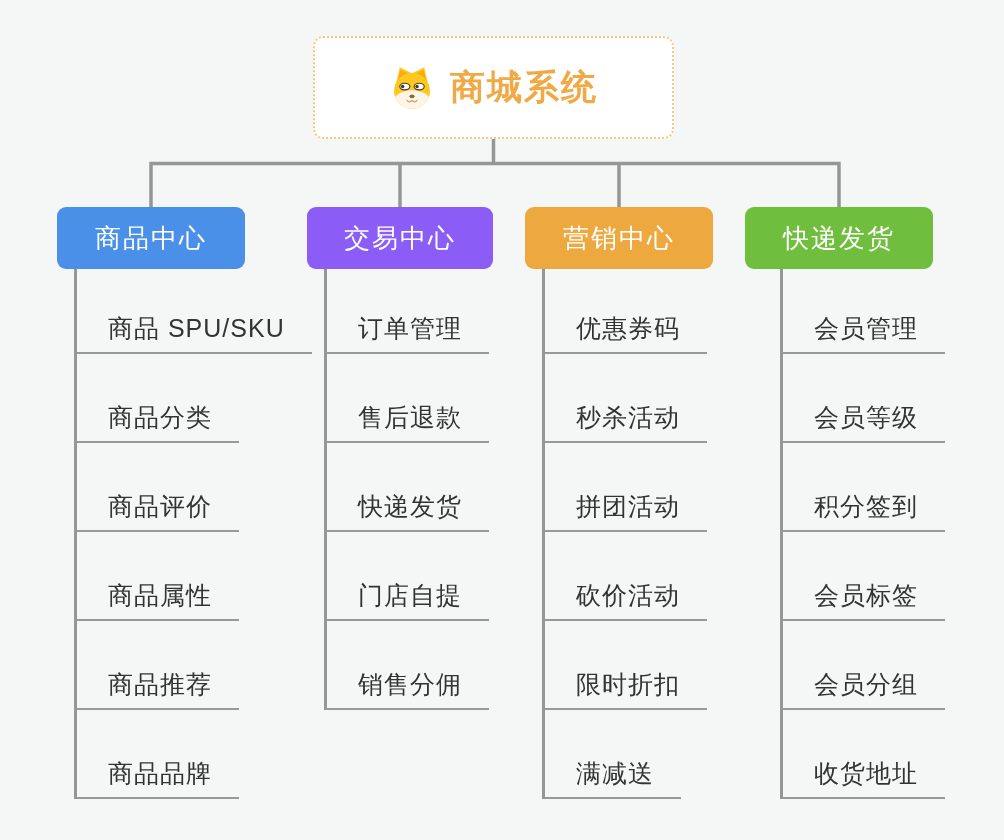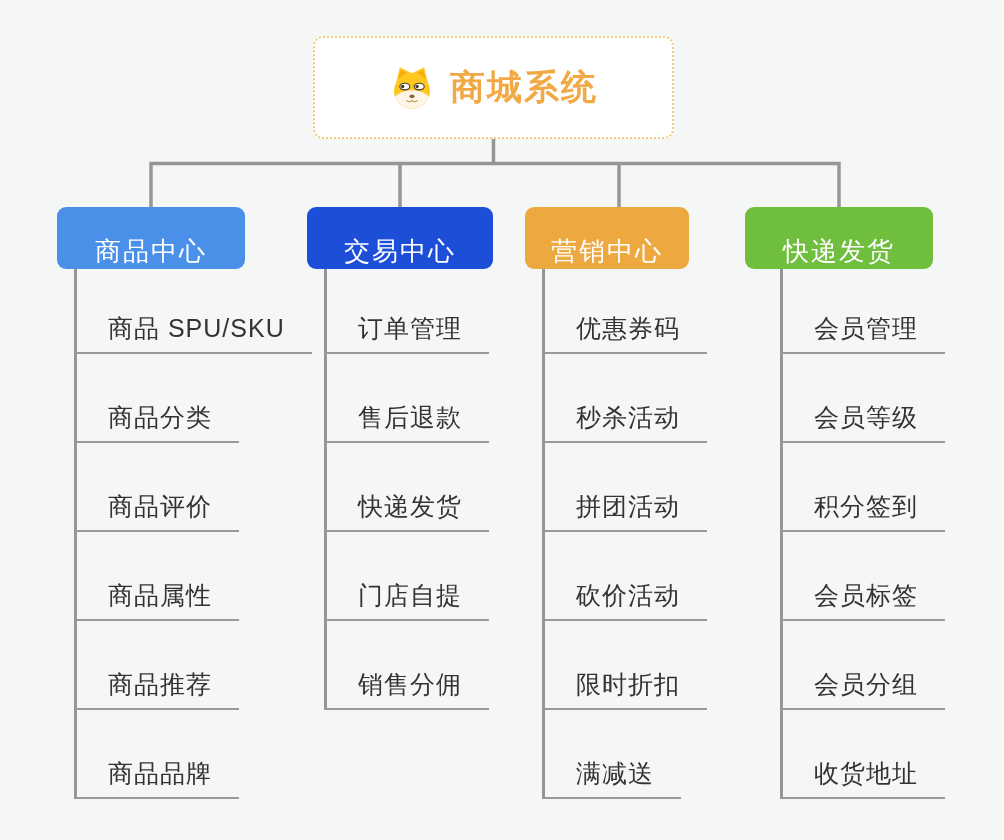--- a/index.html
+++ b/index.html
@@ -36,30 +36,30 @@
   .dog-icon{width:46px;height:46px;flex:0 0 auto;}
   
   #connectors{
     position:absolute;left:0;top:0;width:1004px;height:840px;
     pointer-events:none;
   }
   
   .branch-header{
     position:absolute;top:207px;height:62px;
     border-radius:9px;
-    display:flex;align-items:flex-end;justify-content:center;
+    display:flex;align-items:center;justify-content:center;
     color:#ffffff;
     font-size:26px;
     letter-spacing:2px;
     box-sizing:border-box;
     white-space:nowrap;
   }
   .hdr-0{left:57px;width:188px;background:#4b90e8;}
-  .hdr-1{left:307px;width:186px;background:#1d4ed8;}
-  .hdr-2{left:525px;width:164px;background:#eda93f;}
+  .hdr-1{left:307px;width:186px;background:#8b5cf6;}
+  .hdr-2{left:525px;width:188px;background:#eda93f;}
   .hdr-3{left:745px;width:188px;background:#70be3e;}
   
   .column{
     position:absolute;top:269px;
     width:max-content;
     border-left:3px solid #969696;
   }
   .col-0{left:74px;}
   .col-1{left:324px;}
   .col-2{left:542px;}

